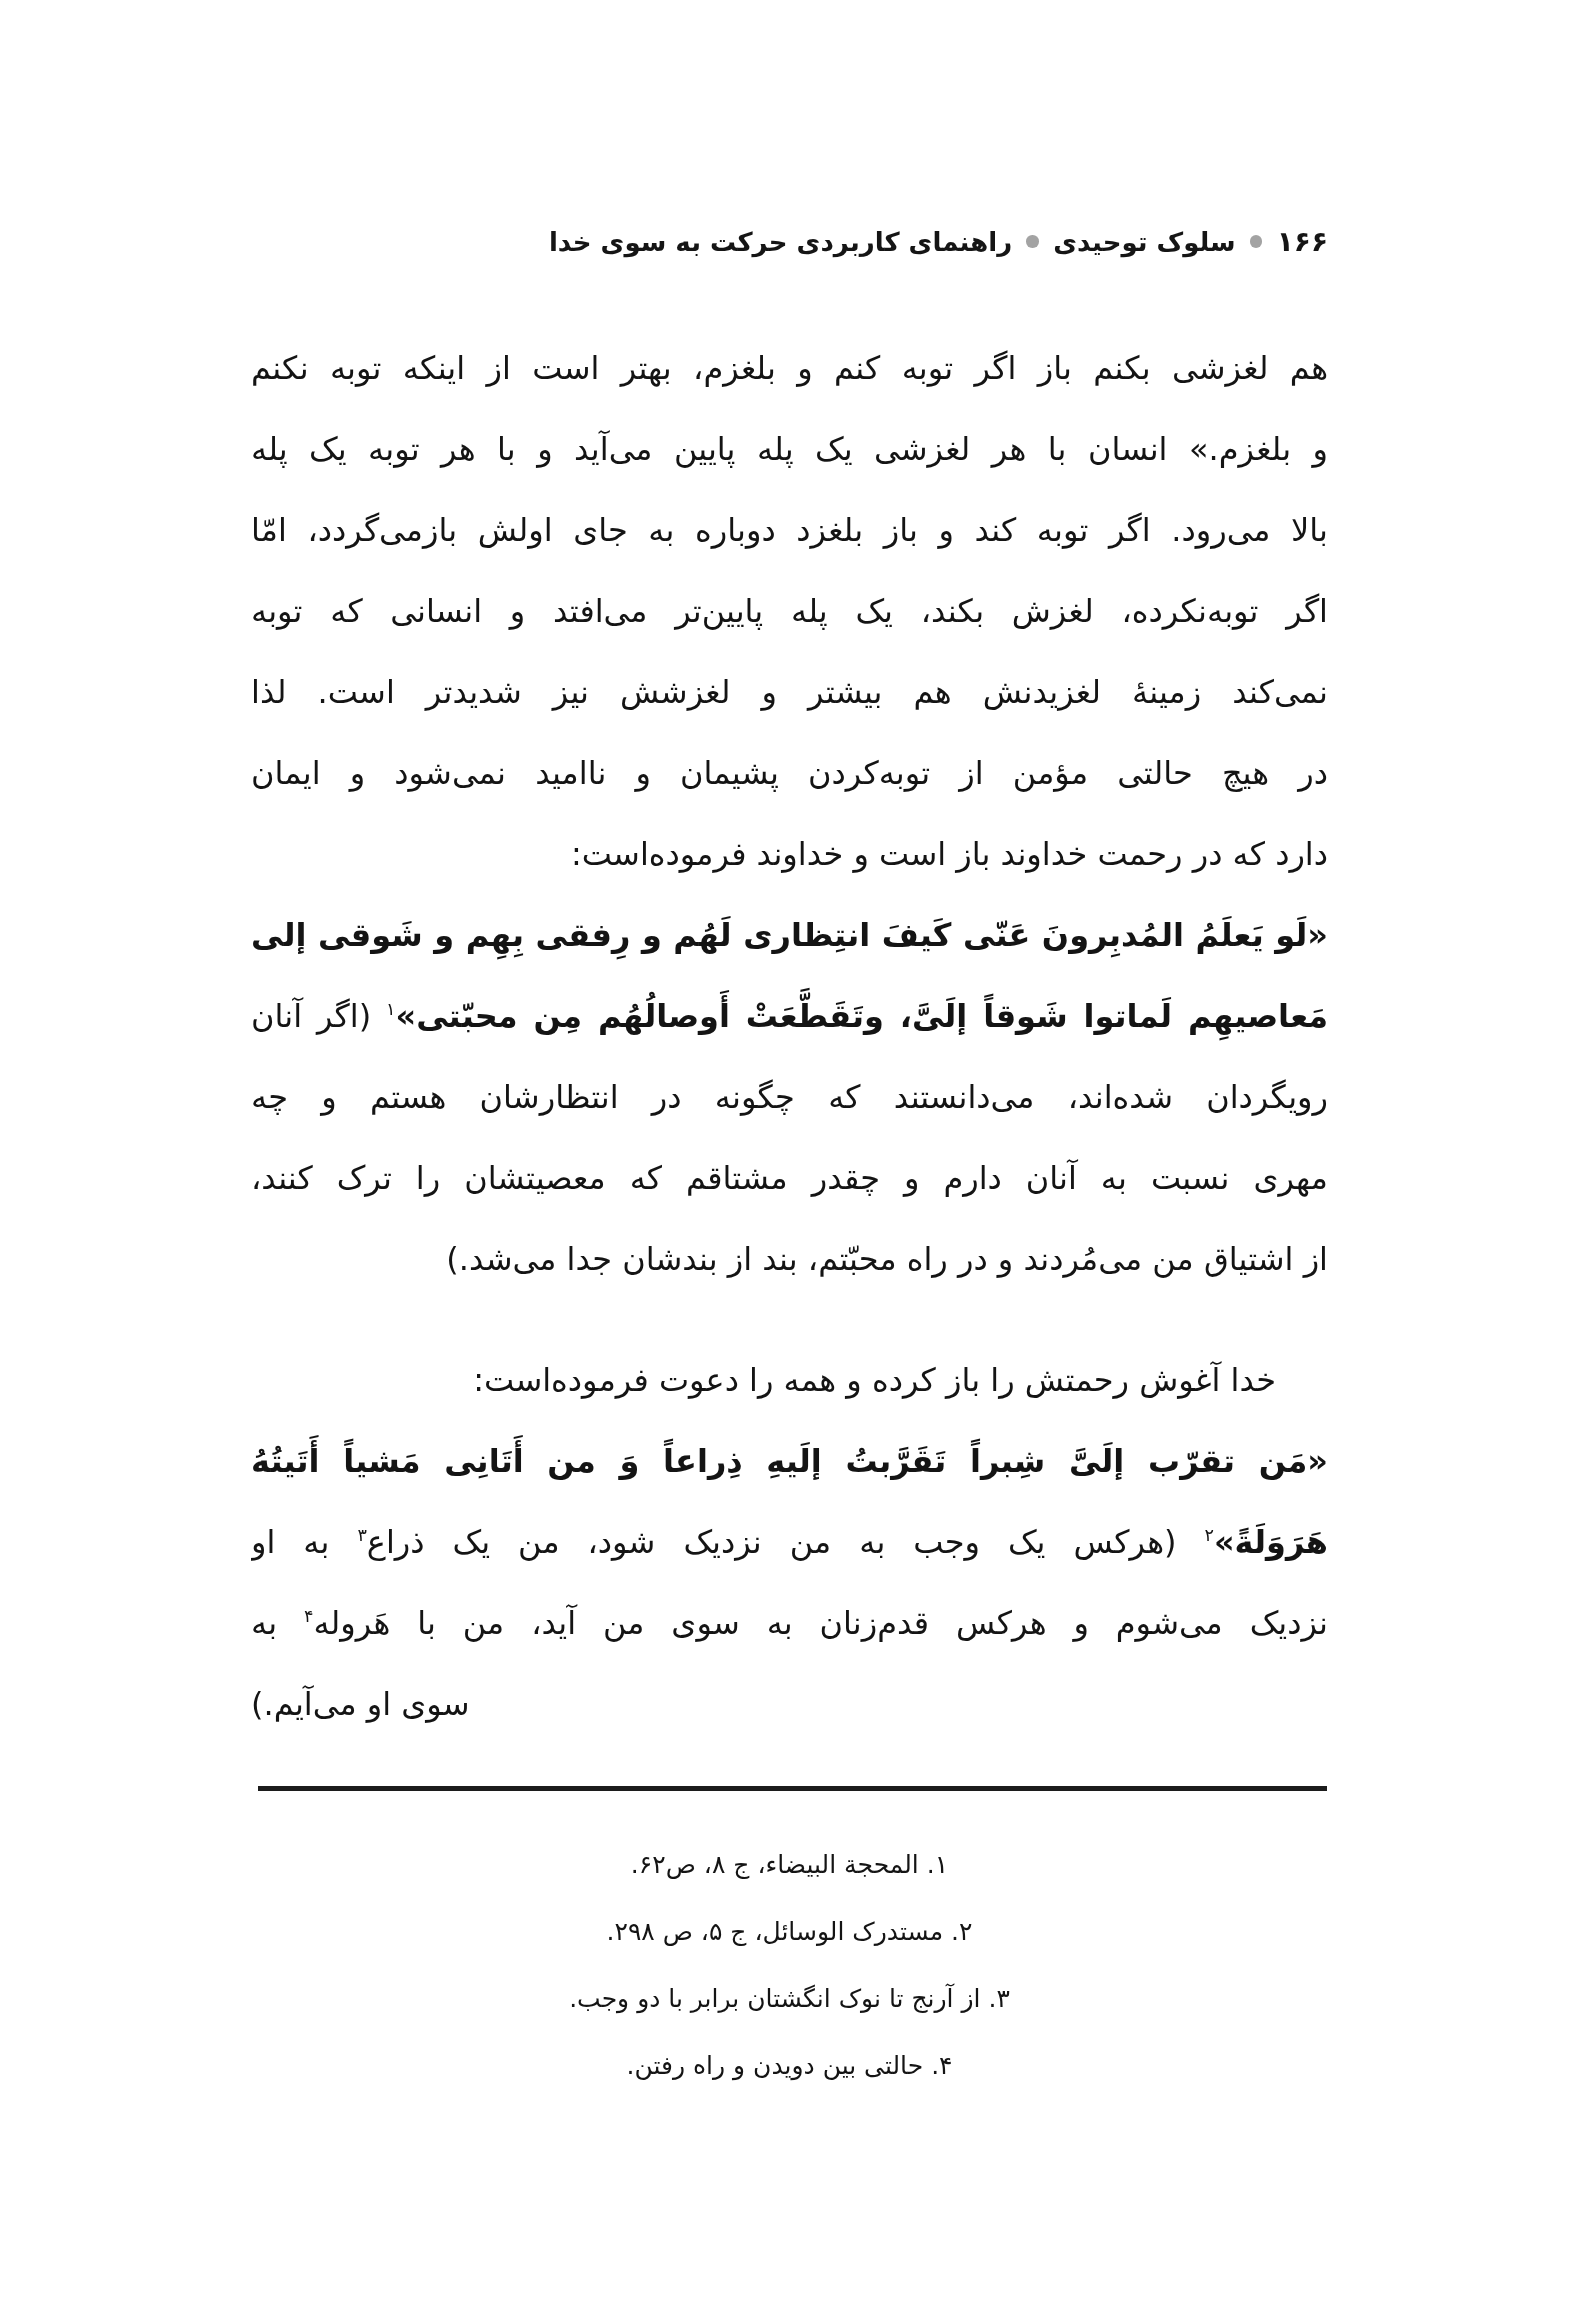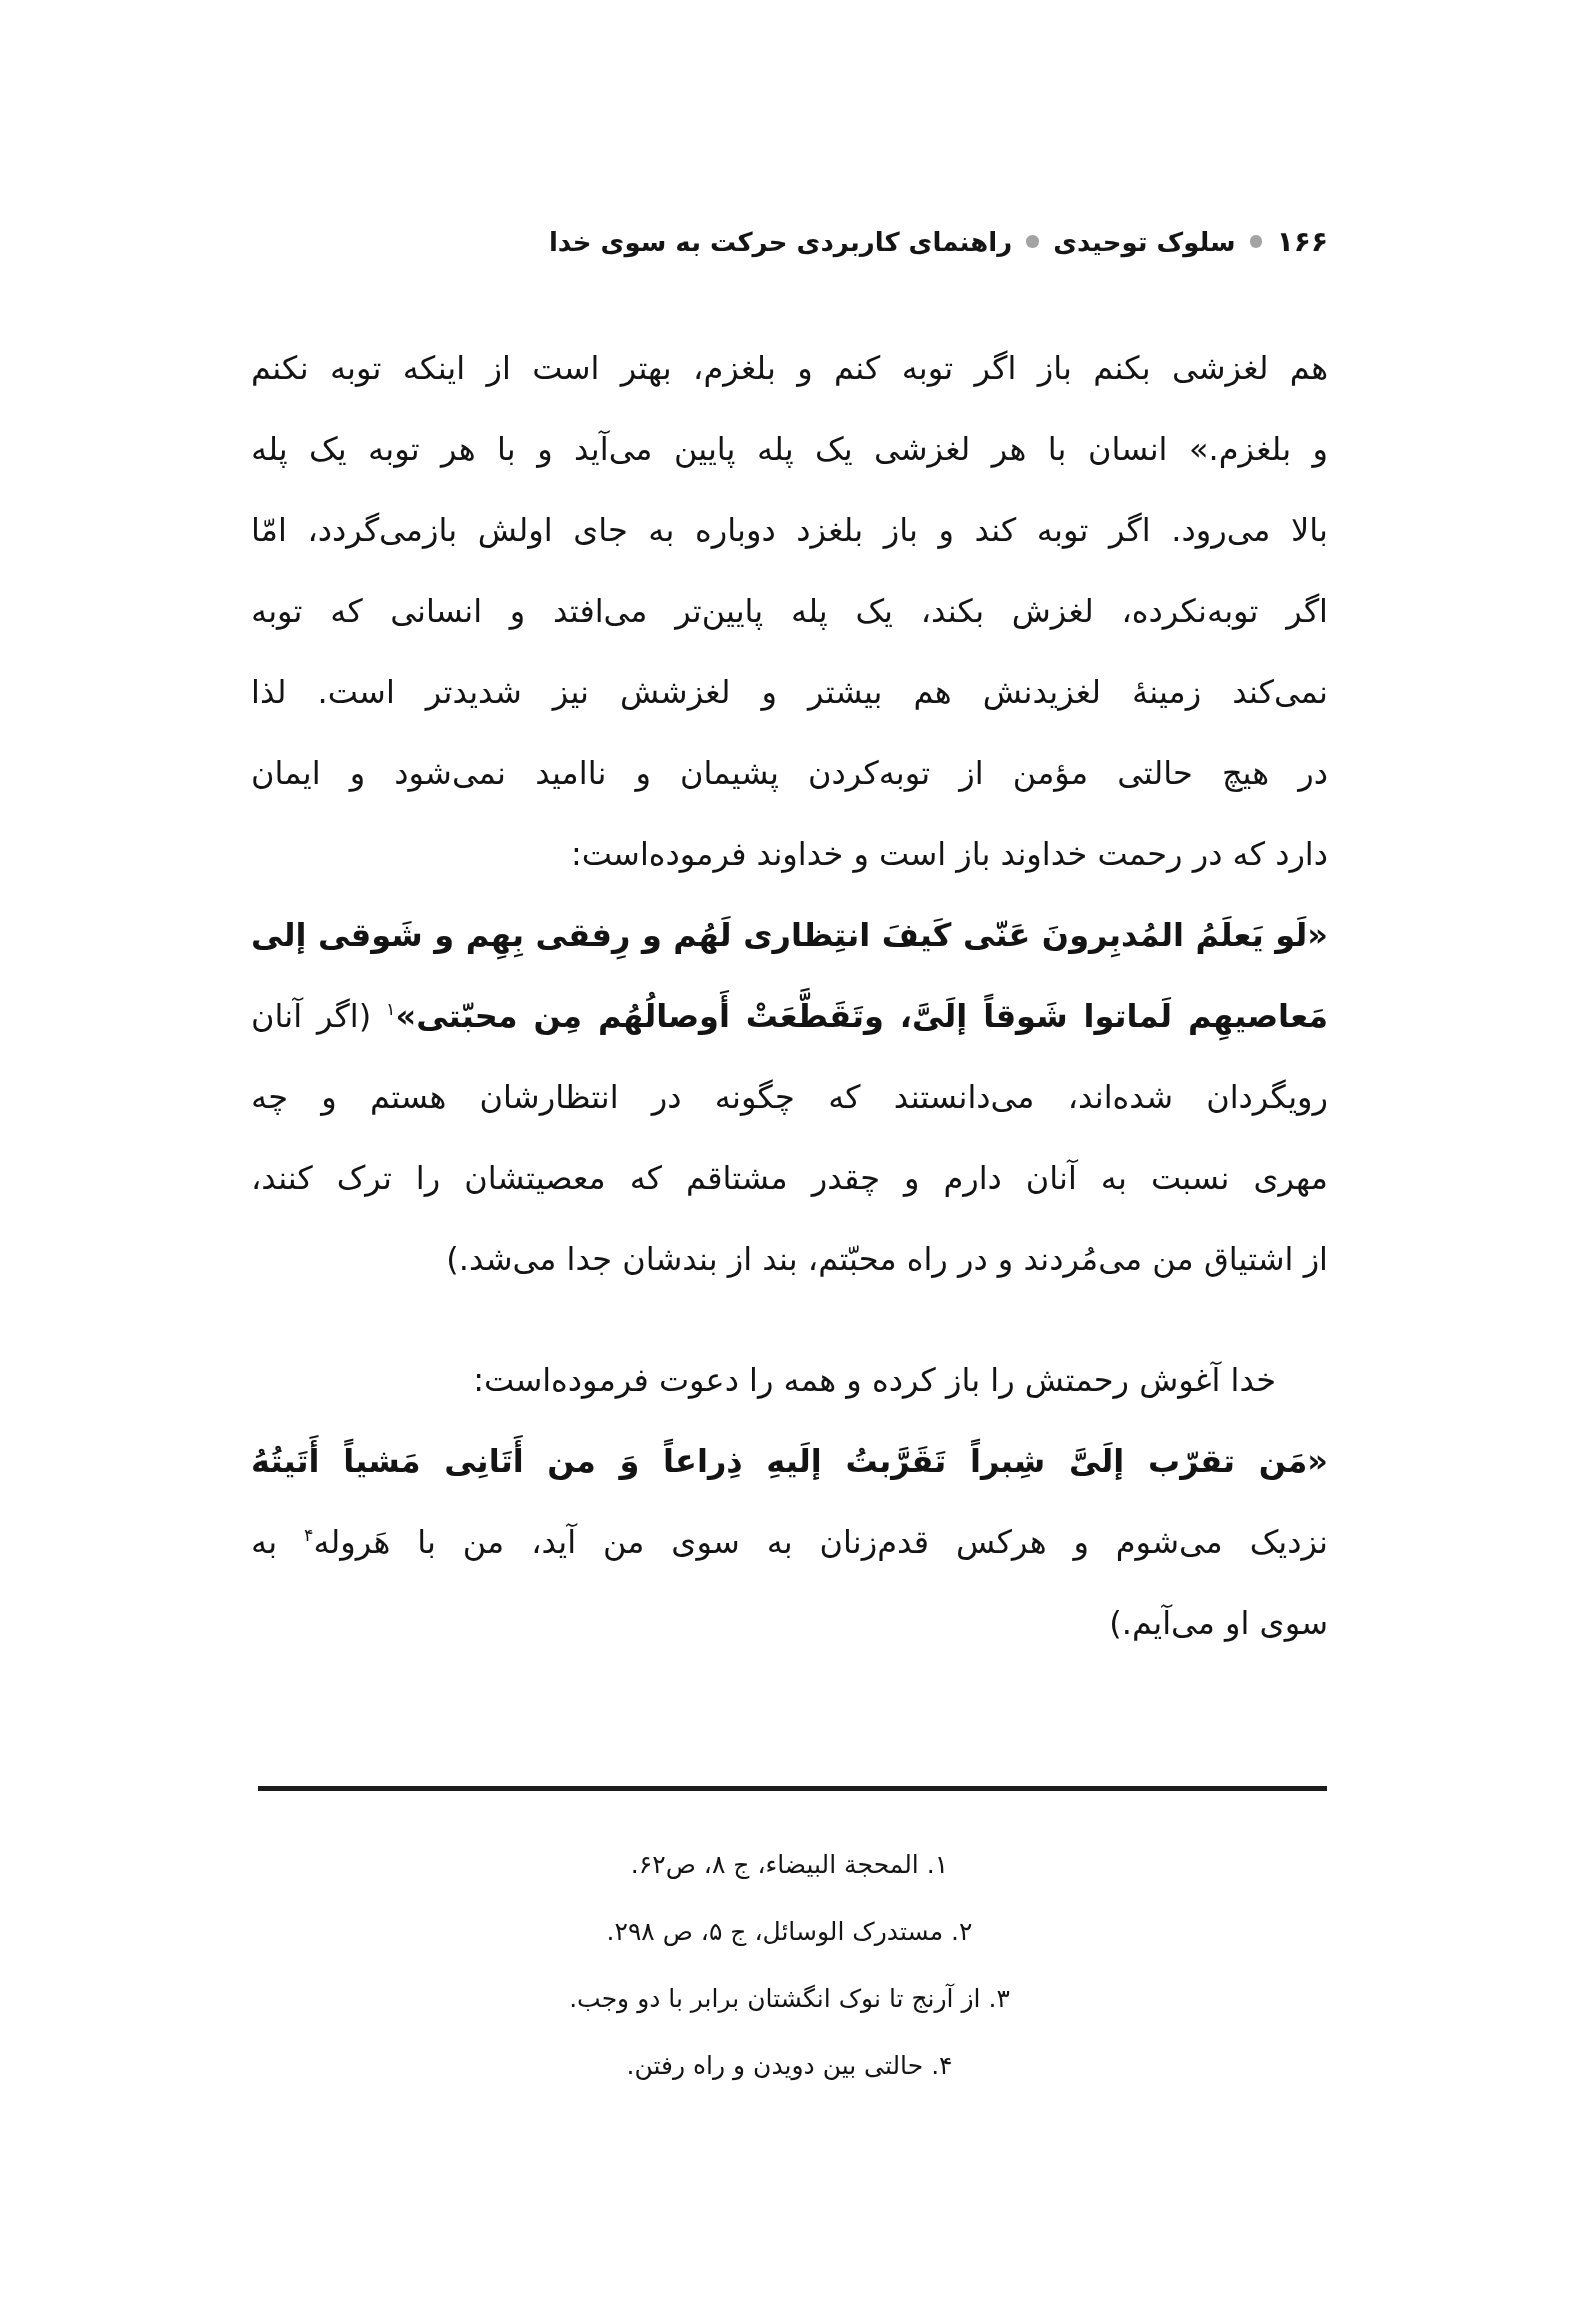--- a/index.html
+++ b/index.html
@@ -46,21 +46,21 @@
     direction: rtl;
     margin-left: 12px;
   }
   .line {
     line-height: 81px;
     height: 81px;
     overflow: hidden;
   }
   .line.j { text-align: justify; text-align-last: justify; }
   .line.r { text-align: right; }
-  .line.c { text-align: right; }
+  .line.c { text-align: left; }
   .line.indent { padding-right: 52px; }
   .line.gap-before { margin-top: 40px; }
   .quote, .b { font-weight: bold; }
   sup {
     font-size: 0.55em;
     vertical-align: super;
     line-height: 0;
   }
   
   .footnote-rule {
@@ -110,20 +110,21 @@
     <div class="line j"><span class="b">مَعاصیهِم لَماتوا شَوقاً إلَیَّ، وتَقَطَّعَتْ أَوصالُهُم مِن محبّتی»</span><sup>۱</sup><span> (اگر آنان که از من</span></div>
 
     <div class="line j">رویگردان شده‌اند، می‌دانستند که چگونه در انتظارشان هستم و چه</div>
     <div class="line j">مهری نسبت به آنان دارم و چقدر مشتاقم که معصیتشان را ترک کنند،</div>
     <div class="line r">از اشتیاق من می‌مُردند و در راه محبّتم، بند از بندشان جدا می‌شد.)</div>
 
     <div class="line r indent gap-before">خدا آغوش رحمتش را باز کرده و همه را دعوت فرموده‌است:</div>
 
     <div class="line j quote">«مَن تقرّب إلَیَّ شِبراً تَقَرَّبتُ إلَیهِ ذِراعاً وَ من أَتَانِی مَشیاً أَتَیتُهُ</div>
 
+    <div class="line j"><span class="b">هَرَوَلَةً»</span><sup>۲</sup><span> (هرکس یک وجب به من نزدیک شود، من یک ذراع</span><sup>۳</sup><span> به او</span></div>
 
     <div class="line j"><span>نزدیک می‌شوم و هرکس قدم‌زنان به سوی من آید، من با هَروله</span><sup>۴</sup><span> به</span></div>
 
     <div class="line c">سوی او می‌آیم.)</div>
   </div>
 
   <div class="footnote-rule"></div>
 
   <div class="footnotes">
     <div class="fn">۱. المحجة البیضاء، ج ۸، ص۶۲.</div>

